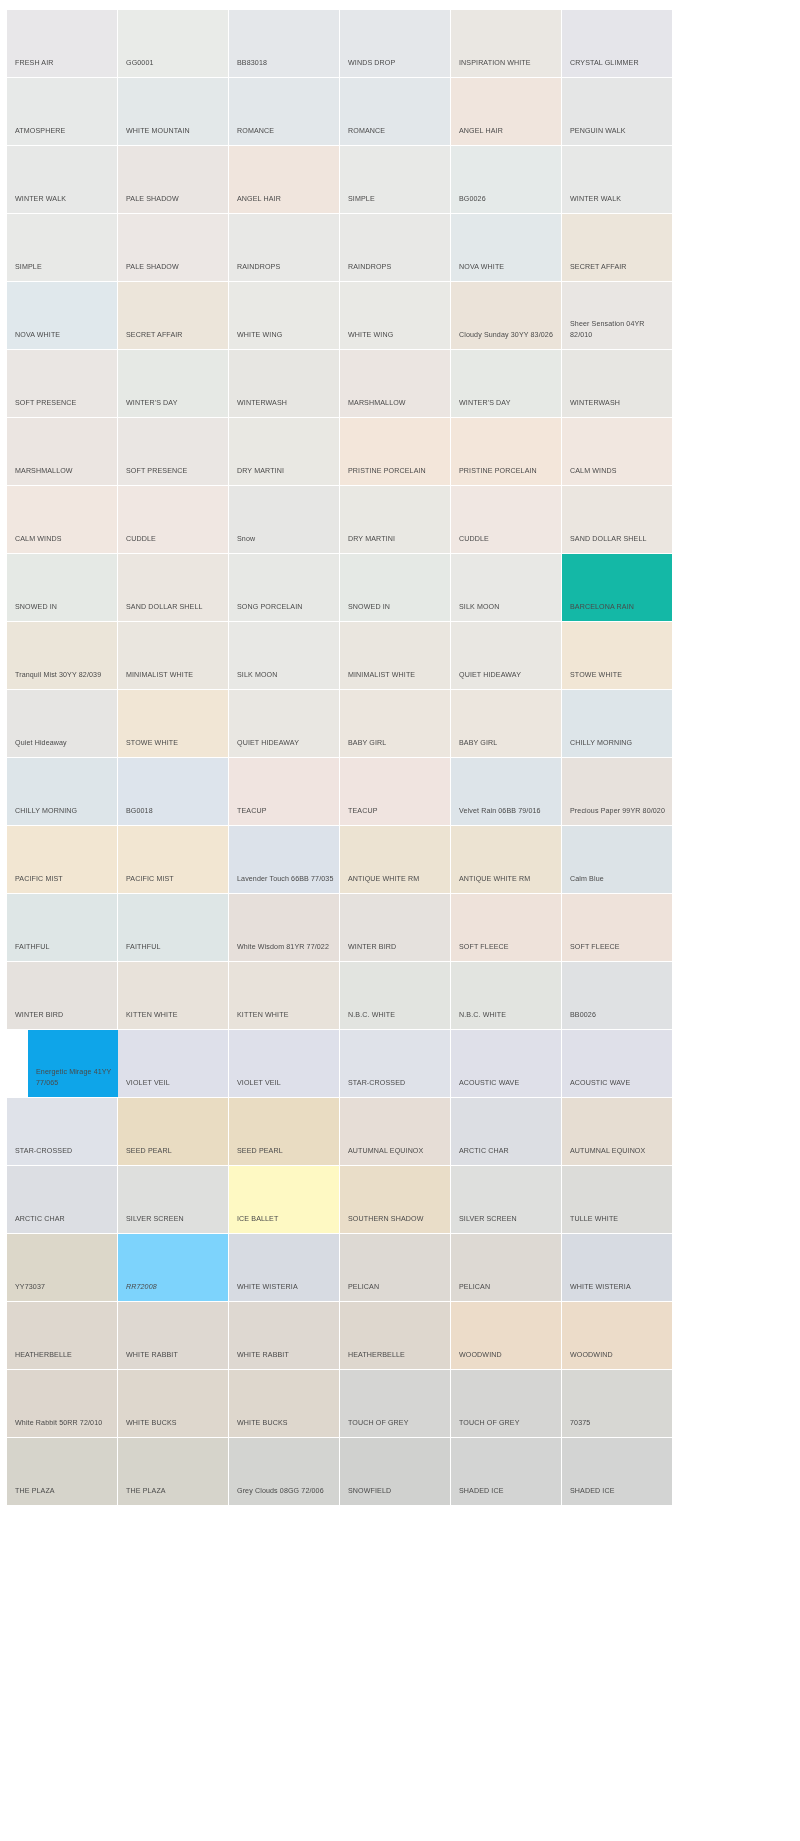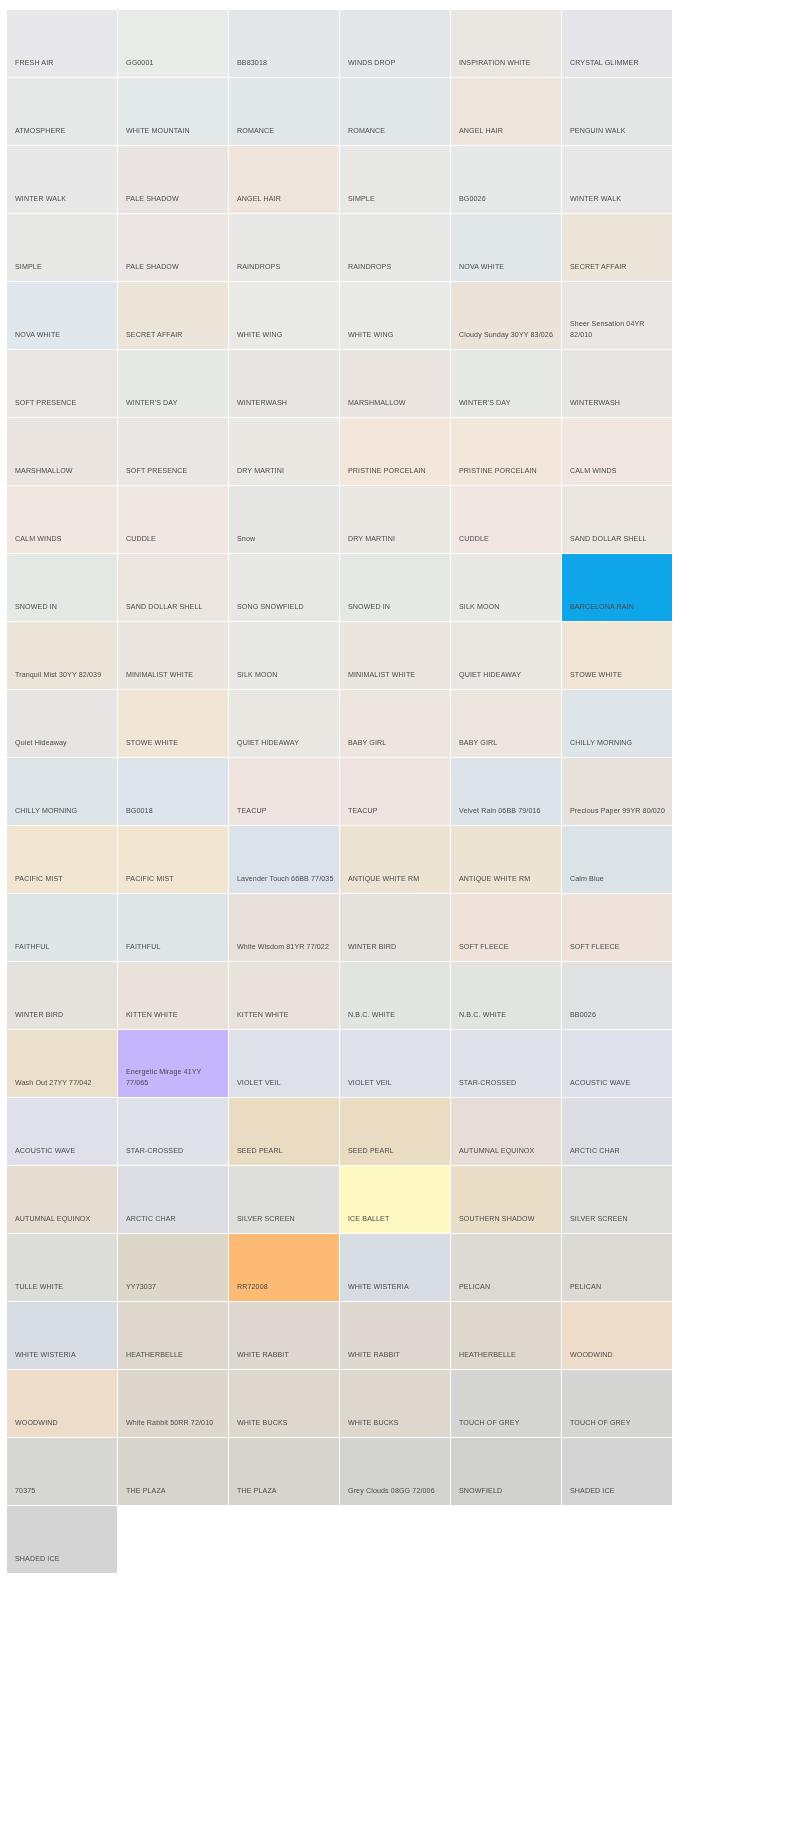--- a/index.html
+++ b/index.html
@@ -197,29 +197,29 @@
     <div class="swatch" style="background-color: rgb(235, 230, 224);">
       <span class="swatch-label">SAND DOLLAR SHELL</span>
     </div>
     <div class="swatch" style="background-color: rgb(229, 233, 229);">
       <span class="swatch-label">SNOWED IN</span>
     </div>
     <div class="swatch" style="background-color: rgb(235, 230, 224);">
       <span class="swatch-label">SAND DOLLAR SHELL</span>
     </div>
     <div class="swatch" style="background-color: rgb(231, 232, 229);">
-      <span class="swatch-label">SONG SNOWFIELD</span>
+      <span class="swatch-label">SONG PORCELAIN</span>
     </div>
     <div class="swatch" style="background-color: rgb(229, 233, 229);">
       <span class="swatch-label">SNOWED IN</span>
     </div>
     <div class="swatch" style="background-color: rgb(232, 232, 229);">
       <span class="swatch-label">SILK MOON</span>
     </div>
-    <div class="swatch" style="background-color: #0ea5e9;">
+    <div class="swatch" style="background-color: #14b8a6;">
       <span class="swatch-label">BARCELONA RAIN</span>
     </div>
     <div class="swatch" style="background-color: rgb(235, 229, 217);">
       <span class="swatch-label">Tranquil Mist 30YY 82/039</span>
     </div>
     <div class="swatch" style="background-color: rgb(234, 230, 223);">
       <span class="swatch-label">MINIMALIST WHITE</span>
     </div>
     <div class="swatch" style="background-color: rgb(232, 232, 229);">
       <span class="swatch-label">SILK MOON</span>
@@ -316,24 +316,21 @@
     </div>
     <div class="swatch" style="background-color: rgb(226, 228, 224);">
       <span class="swatch-label">N.B.C. WHITE</span>
     </div>
     <div class="swatch" style="background-color: rgb(226, 228, 224);">
       <span class="swatch-label">N.B.C. WHITE</span>
     </div>
     <div class="swatch" style="background-color: rgb(223, 225, 227);">
       <span class="swatch-label">BB0026</span>
     </div>
-    <div class="swatch" style="background-color: rgb(235, 224, 203);">
-      <span class="swatch-label">Wash Out 27YY 77/042</span>
-    </div>
-    <div class="swatch" style="background-color: #c4b5fd;">
+    <div class="swatch" style="background-color: #0ea5e9; margin-left: 21px;">
       <span class="swatch-label">Energetic Mirage 41YY 77/065</span>
     </div>
     <div class="swatch" style="background-color: rgb(222, 224, 234);">
       <span class="swatch-label">VIOLET VEIL</span>
     </div>
     <div class="swatch" style="background-color: rgb(222, 224, 234);">
       <span class="swatch-label">VIOLET VEIL</span>
     </div>
     <div class="swatch" style="background-color: rgb(223, 226, 233);">
       <span class="swatch-label">STAR-CROSSED</span>
@@ -376,21 +373,21 @@
     </div>
     <div class="swatch" style="background-color: rgb(222, 223, 221);">
       <span class="swatch-label">SILVER SCREEN</span>
     </div>
     <div class="swatch" style="background-color: rgb(220, 220, 217);">
       <span class="swatch-label">TULLE WHITE</span>
     </div>
     <div class="swatch" style="background-color: rgb(220, 215, 201);">
       <span class="swatch-label">YY73037</span>
     </div>
-    <div class="swatch" style="background-color: #fdba74;">
+    <div class="swatch" style="background-color: #7dd3fc; font-style: italic;">
       <span class="swatch-label">RR72008</span>
     </div>
     <div class="swatch" style="background-color: rgb(215, 219, 226);">
       <span class="swatch-label">WHITE WISTERIA</span>
     </div>
     <div class="swatch" style="background-color: rgb(221, 217, 211);">
       <span class="swatch-label">PELICAN</span>
     </div>
     <div class="swatch" style="background-color: rgb(221, 217, 211);">
       <span class="swatch-label">PELICAN</span>

